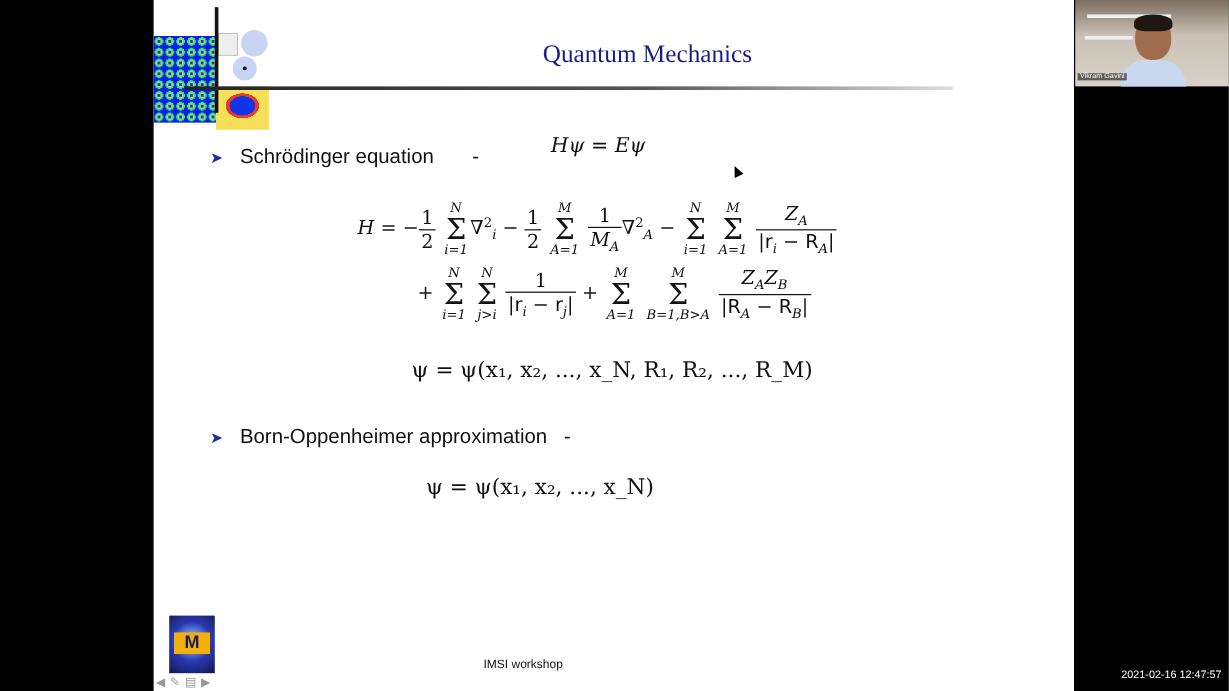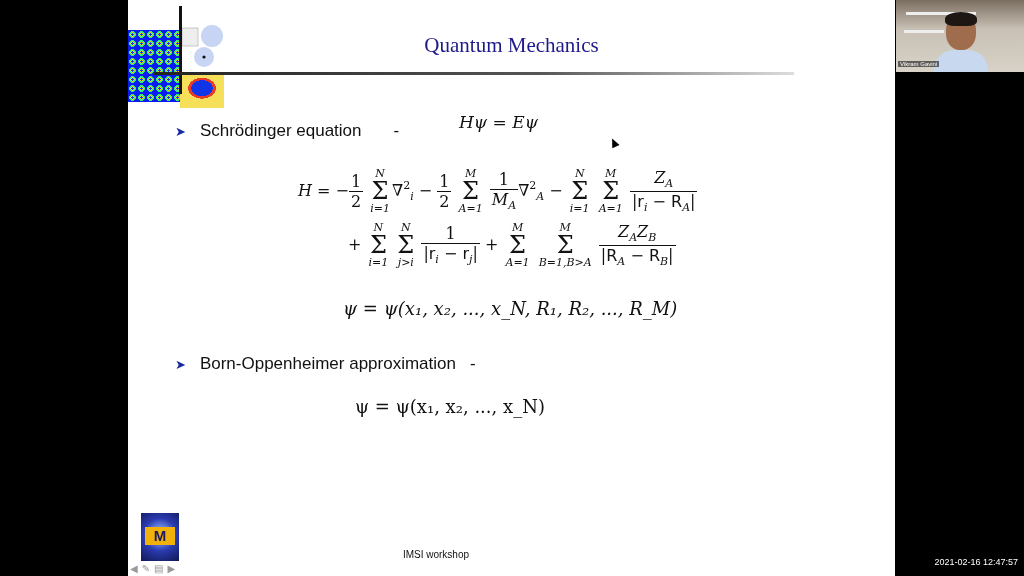--- a/index.html
+++ b/index.html
@@ -6,21 +6,21 @@
   body { width:1024px; height:576px; background:#000; position:relative; overflow:hidden; font-family:"Liberation Sans", sans-serif; }
   .slide { position:absolute; left:128px; top:0; width:767px; height:576px; background:#fff; overflow:hidden; }
   .logo-a { position:absolute; left:0; top:30px; width:52px; height:72px; background:#0a1cf0;
     background-image: radial-gradient(circle at 50% 50%, #1530ff 0 20%, #ffd23a 21% 32%, #2cf06a 33% 55%, #0a1cf0 56%);
     background-size:9px 9px; }
   .logo-b { position:absolute; left:52px; top:24px; width:48px; height:48px; }
   .logo-c { position:absolute; left:52px; top:72px; width:44px; height:36px; background:#f6e05a;
     background-image: radial-gradient(ellipse 60% 55% at 50% 45%, #1034e8 0 40%, #e83a2a 41% 52%, #f6e05a 53%); }
   .vbar { position:absolute; left:51px; top:6px; width:3px; height:88px; background:#111; }
   .hbar { position:absolute; left:26px; top:72px; width:640px; height:3px; background:linear-gradient(to right,#222,#555 60%,#ddd); }
-  .title { position:absolute; left:0; width:767px; top:33px; text-align:center; font-family:"Liberation Serif", serif; font-size:21px; color:#1e1a8a; }
+  .title { position:absolute; left:0; width:767px; top:33px; text-align:center; font-family:"Liberation Serif", serif; font-size:21px; color:#1e1a8a;padding-left:28px; }
   .bullet { position:absolute; font-size:17px; color:#111; display:flex; align-items:center; gap:14px; }
   .arrow { color:#1a2aa0; font-size:13px; }
   .math { position:absolute; font-family:"DejaVu Serif", serif; color:#111; white-space:nowrap; }
   .frac { display:inline-block; vertical-align:middle; text-align:center; }
   .frac .num { display:block; border-bottom:1px solid #111; padding:0 2px; }
   .frac .den { display:block; padding:0 2px; }
   .sum { display:inline-block; vertical-align:middle; text-align:center; line-height:1; margin:0 2px; }
   .sum .lim { display:block; font-size:11px; font-style:italic; }
   .sum .sig { display:block; font-size:24px; }
   i { font-style:italic; }
@@ -81,21 +81,21 @@
   </div>
   <div class="math" style="left:220px; top:222px; font-size:16px;">
     + <span class="sum"><span class="lim">N</span><span class="sig">Σ</span><span class="lim">i=1</span></span>
     <span class="sum"><span class="lim">N</span><span class="sig">Σ</span><span class="lim">j&gt;i</span></span>
     <span class="frac"><span class="num">1</span><span class="den">|<b class="bold">r</b><sub><i>i</i></sub> − <b class="bold">r</b><sub><i>j</i></sub>|</span></span> +
     <span class="sum"><span class="lim">M</span><span class="sig">Σ</span><span class="lim">A=1</span></span>
     <span class="sum"><span class="lim">M</span><span class="sig">Σ</span><span class="lim">B=1,B&gt;A</span></span>
     <span class="frac"><span class="num"><i>Z</i><sub><i>A</i></sub><i>Z</i><sub><i>B</i></sub></span><span class="den">|<b class="bold">R</b><sub><i>A</i></sub> − <b class="bold">R</b><sub><i>B</i></sub>|</span></span>
   </div>
 
-  <div class="math" style="left:215px; top:298px; font-size:18px;font-style:italic;">ψ = ψ(x₁, x₂, ..., x_N, R₁, R₂, ..., R_M)</div>
+  <div class="math" style="left:215px; top:298px; font-size:18px;">ψ = ψ(x₁, x₂, ..., x_N, R₁, R₂, ..., R_M)</div>
 
   <div class="bullet" style="left:47px; top:354px;">
     <span class="arrow">➤</span>
     <span>Born-Oppenheimer approximation</span>
     <span>-</span>
   </div>
 
   <div class="math" style="left:227px; top:396px; font-size:18px;">ψ = ψ(x₁, x₂, ..., x_N)</div>
 
   <div class="mlogo">

